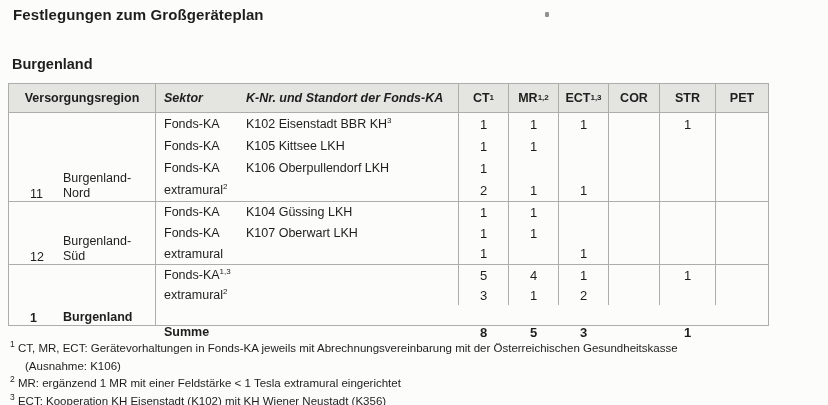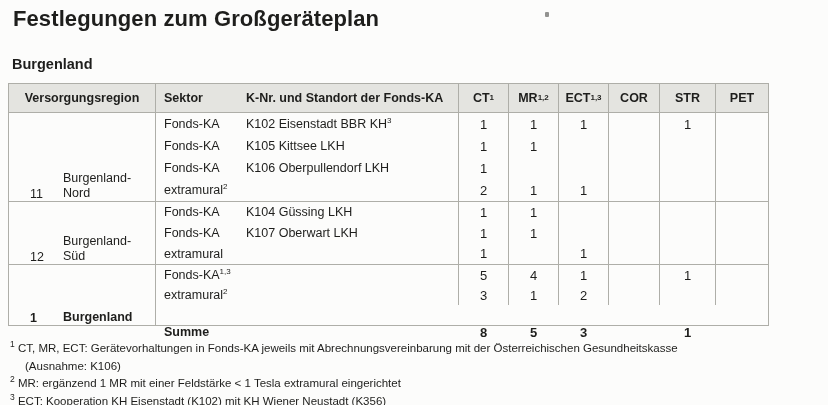--- a/index.html
+++ b/index.html
@@ -13,21 +13,21 @@
   html,body{width:828px;height:405px;overflow:hidden;}
   body{
     background:var(--paper);
     font-family:"Liberation Sans", sans-serif;
     color:var(--ink);
     position:relative;
   }
   sup{font-size:8px;line-height:0;vertical-align:super;}
   .page-title{
     position:absolute;left:13px;top:6px;
-    font-size:22px;font-weight:bold;letter-spacing:.1px;
+    font-size:15px;font-weight:bold;letter-spacing:.1px;
   }
   .speck{
     position:absolute;left:545px;top:12px;width:4px;height:5px;
     background:#6f6f6c;opacity:.75;border-radius:1px;
   }
   .section-heading{
     position:absolute;left:12px;top:56px;
     font-size:14.5px;font-weight:bold;
   }
   .tbl{
@@ -67,21 +67,21 @@
   .c-mid .standort{flex:1;}
   .c-num{
     display:flex;align-items:center;justify-content:center;
     border-right:1px solid var(--border);
     font-size:13px;
   }
   .c-num.last{border-right:none;}
   .hdr .last{border-right:none;}
   .bold{font-weight:bold;}
   .shade{background:var(--summe-bg);margin-top:27px;}
-  .hdr-mid{display:flex;align-items:center;border-right:1px solid var(--border);font-weight:bold;}
+  .hdr-mid{display:flex;align-items:center;border-right:1px solid var(--border);font-weight:bold;font-style:italic;}
   .hdr-mid .hs{width:90px;flex:none;padding-left:8px;}
   .hdr-mid .hk{flex:1;}
   .footnotes{
     position:absolute;left:10px;top:340px;width:812px;
     font-size:11.5px;line-height:17.5px;
   }
   .fn{padding-left:15px;text-indent:-15px;}
   .fn sup{font-size:8.5px;}
   .fn .fn2{display:block;padding-left:0;text-indent:0;}
 </style>

